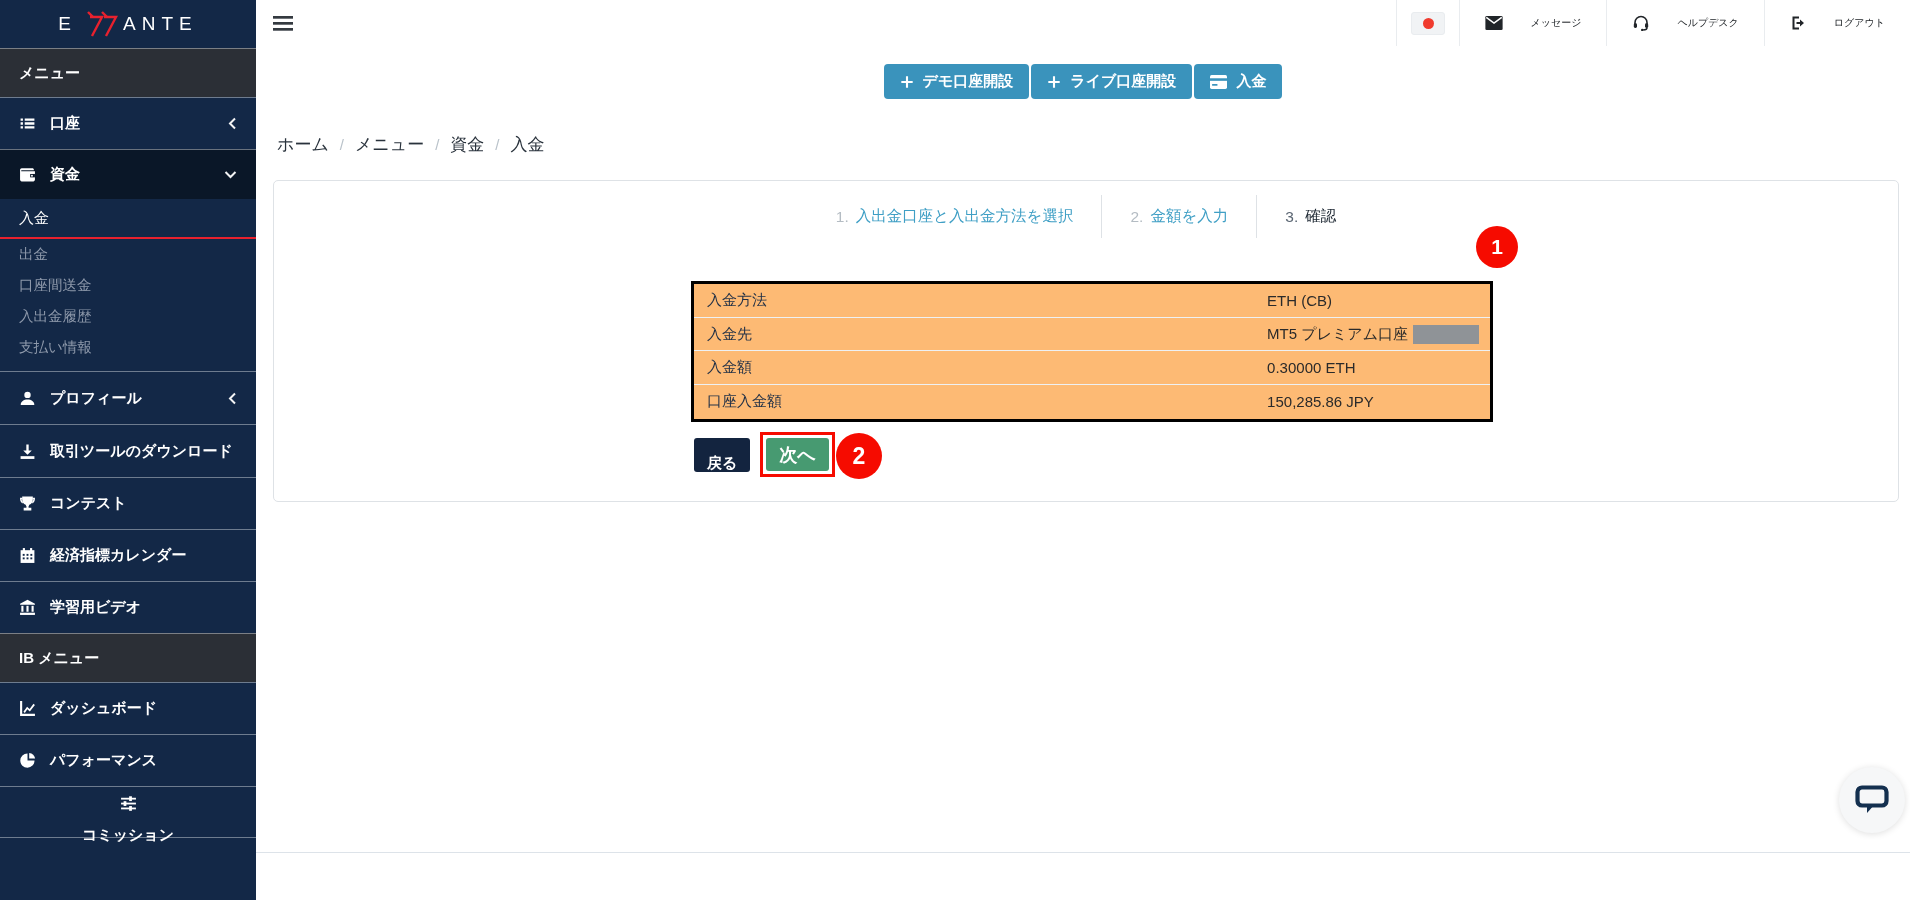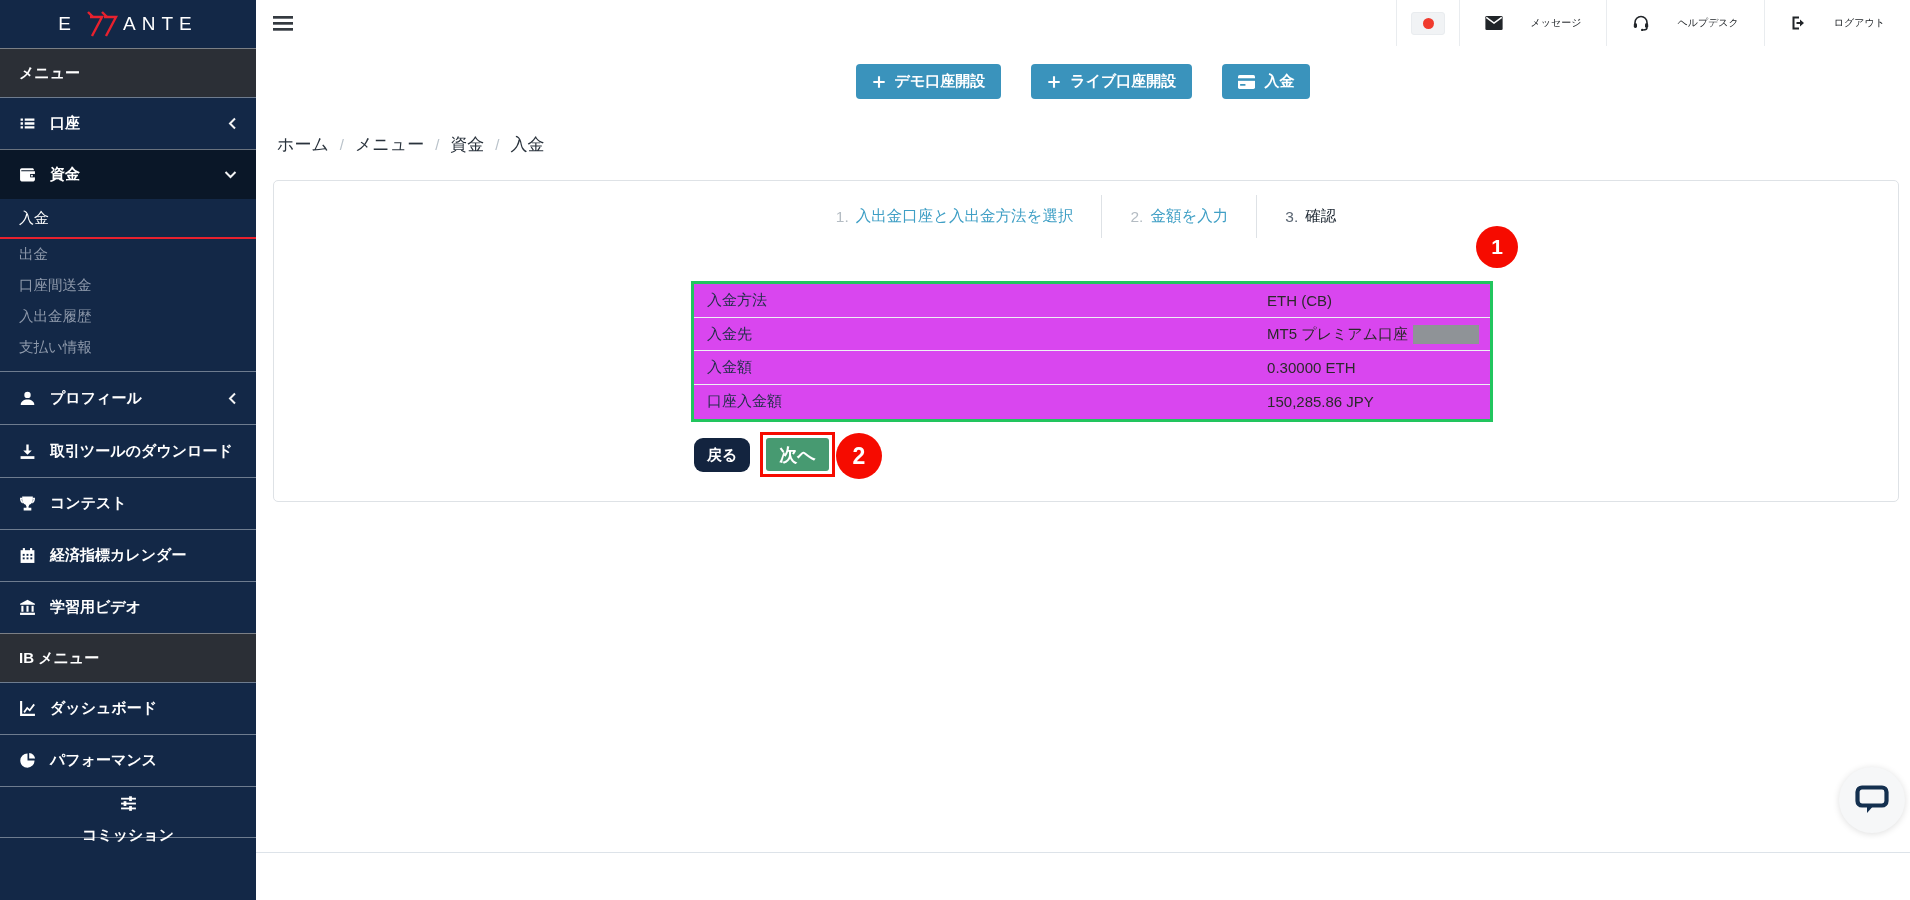--- a/index.html
+++ b/index.html
@@ -36,21 +36,21 @@
   .topbar-right { margin-left:auto; display:flex; align-items:stretch; height:46px; }
   .top-cell { display:flex; align-items:center; gap:27px; padding:0 25px;
     border-left:1px solid #e9ecef; font-size:10px; color:#212529; cursor:pointer; }
   .top-cell.flag-cell { padding:0 14px; }
   .flag { width:34px; height:23px; background:#f1f3f5; border:1px solid #e9ecef;
     border-radius:3px; display:flex; align-items:center; justify-content:center; }
   .flag i { width:11px; height:11px; border-radius:50%; background:#f03b2e; display:block; }
 
   
   .actions { position:absolute; left:256px; right:0; top:64px; display:flex;
-    justify-content:center; gap:30px; }
+    justify-content:center; gap:2px; }
   .action-btn { background:#3a93bc; color:#fff; border:none; border-radius:4px;
     height:35px; padding:0 16px; font-size:15px; font-weight:bold; display:flex;
     align-items:center; gap:9px; cursor:pointer;
     font-family:"Liberation Sans","DejaVu Sans",sans-serif; }
 
   
   .breadcrumb { position:absolute; left:277px; top:133px; display:flex; gap:11px;
     align-items:center; font-size:17px; color:#29323c; }
   .crumb { cursor:pointer; }
   .crumb-sep { color:#b9c2ca; font-size:15px; }
@@ -62,31 +62,31 @@
     justify-content:center; }
   .step { display:flex; align-items:center; gap:7px; padding:11px 28px; font-size:15.5px; }
   .step + .step { border-left:1px solid #dee2e6; }
   .step-num { color:#b4bcc3; }
   .step .lbl-link { color:#3f9fc5; cursor:pointer; }
   .step.current .step-num { color:#5a6572; }
   .step.current .lbl-cur { color:#212b36; }
 
   
   .summary-box { position:absolute; left:417px; top:100px; width:802px; height:141px;
-    border:3px solid #22c55e; background:#d946ef; }
+    border:3px solid #000000; background:#fdba74; }
   .srow { display:flex; align-items:center; height:33.7px; border-bottom:1px solid #eef1f3; }
   .srow:last-child { border-bottom:none; }
   .slabel { flex:0 0 72%; padding-left:13px; font-size:15px; color:#1f2f46; }
   .svalue { font-size:15px; color:#2a2a2a; display:flex; align-items:center; gap:5px; }
   .redact { width:66px; height:19px; background:#8f9397; display:inline-block; }
 
   
   .form-btns { position:absolute; left:420px; top:251px; display:flex; align-items:center; }
-  .btn-back { background:#13243f; color:#fff; border:none; border-radius:9px; height:34px;
-    padding:8px 13px; font-size:15px; font-weight:bold; cursor:pointer;
+  .btn-back { background:#13243f; color:#fff; border:none; border-radius:3px; height:34px;
+    padding:16px 13px; font-size:15px; font-weight:bold; cursor:pointer;
     font-family:"Liberation Sans","DejaVu Sans",sans-serif; }
   .next-outline { border:3px solid #f60b00; padding:3px; margin-left:10px; }
   .btn-next { background:#479a71; color:#fff; border:none; border-radius:3px; height:33px;
     padding:0 13px; font-size:18px; font-weight:bold; cursor:pointer;
     font-family:"Liberation Sans","DejaVu Sans",sans-serif; }
 
   
   .badge { position:absolute; border-radius:50%; background:#f60b00; color:#fff;
     font-weight:bold; display:flex; align-items:center; justify-content:center; z-index:8; }
   .badge-1 { left:1476px; top:226px; width:42px; height:42px; font-size:21px; }

